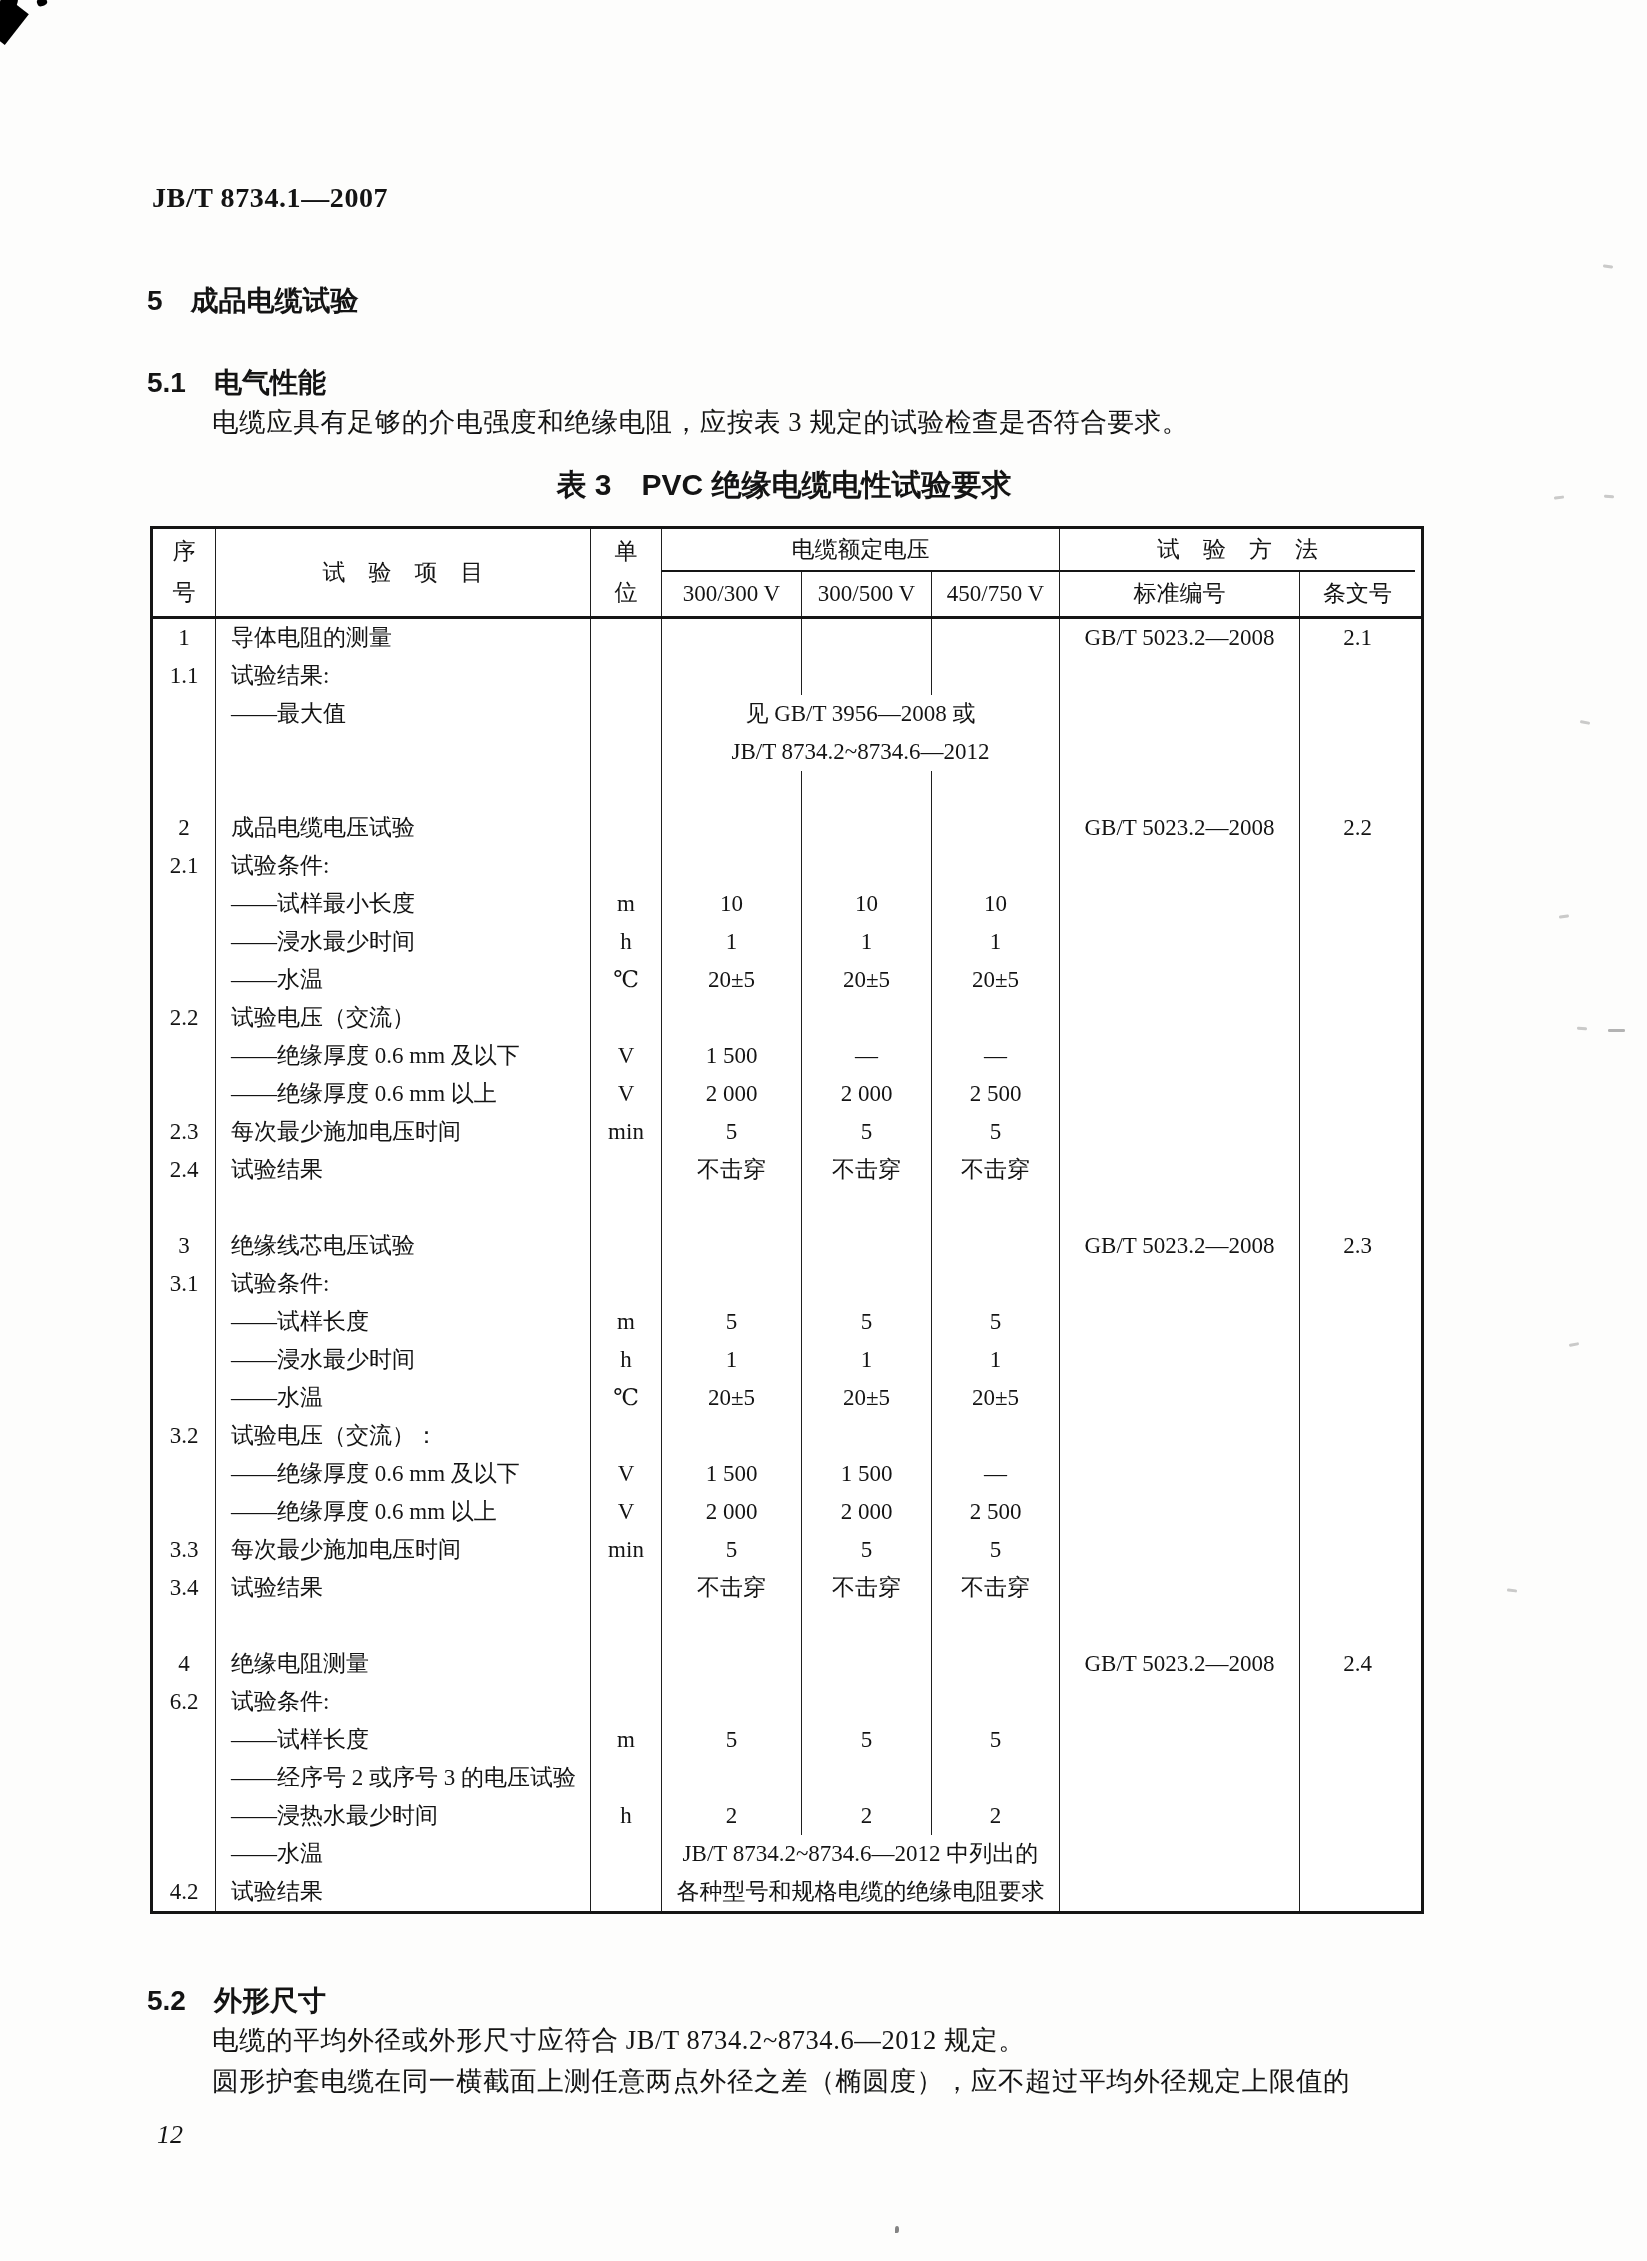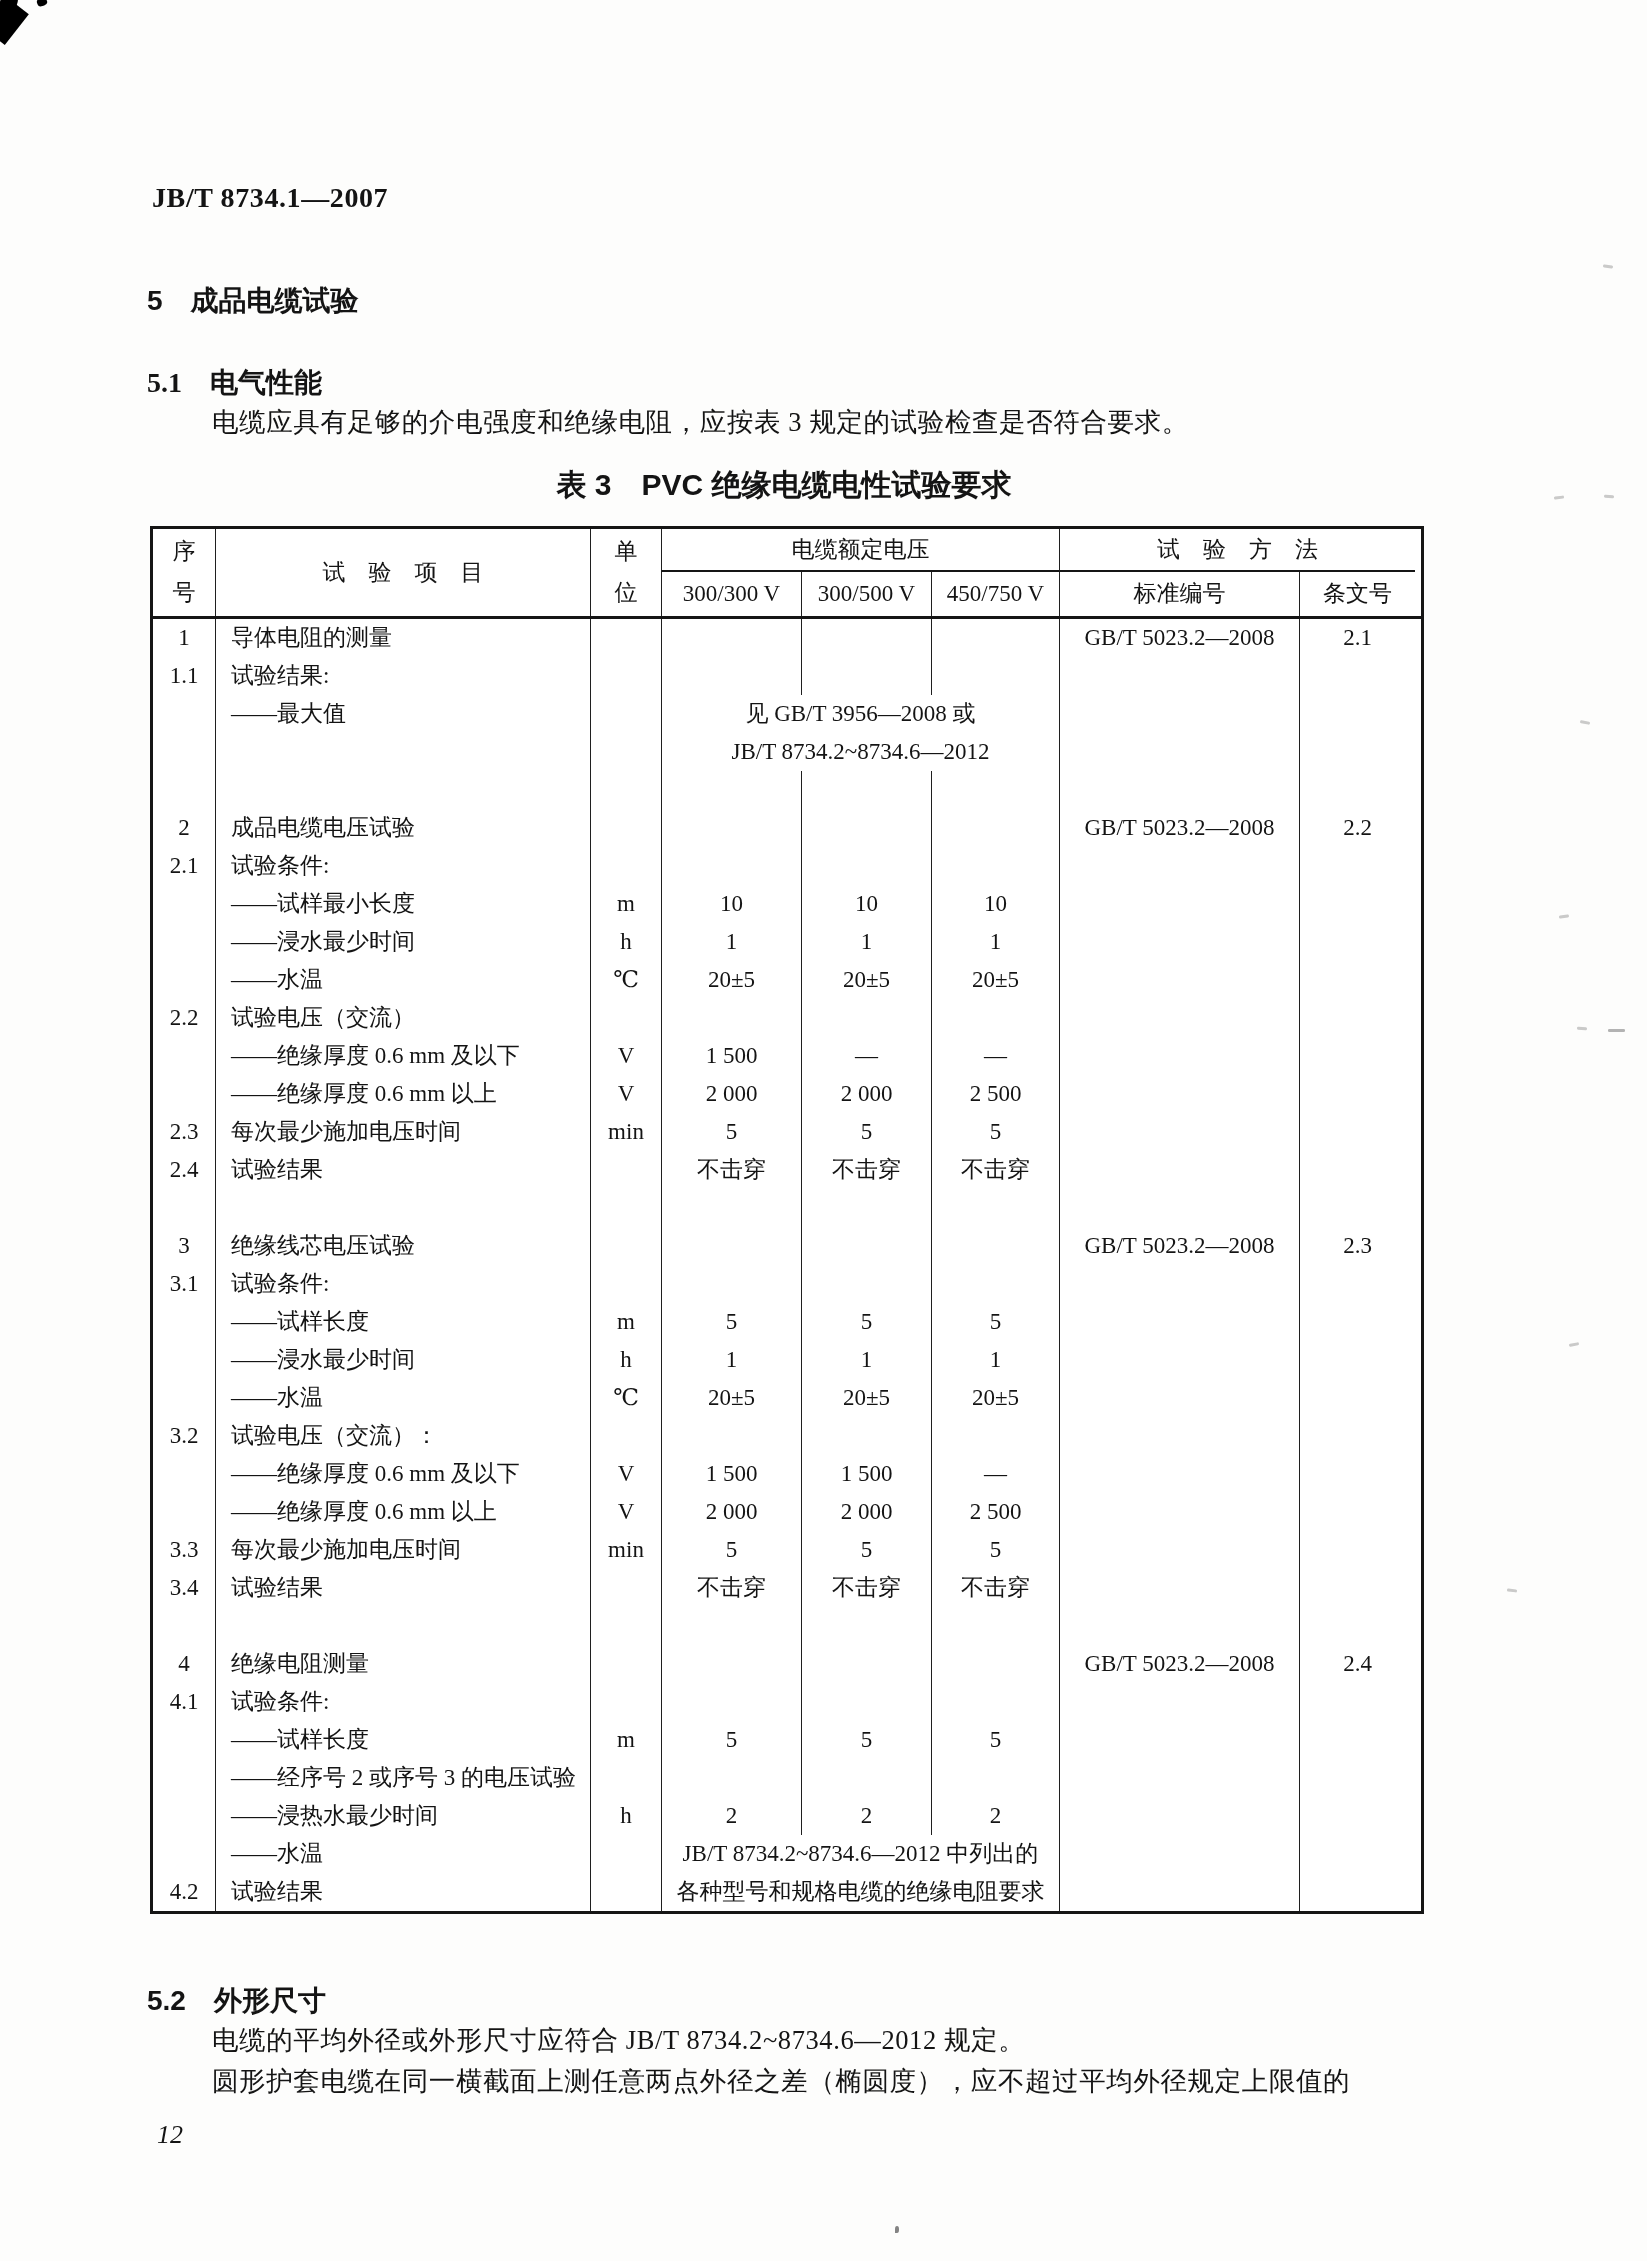--- a/index.html
+++ b/index.html
@@ -20,21 +20,21 @@
     position:absolute;left:152px;top:182px;
     font-size:28px;font-weight:bold;letter-spacing:0.6px;
     white-space:nowrap;
   }
   .h{
     position:absolute;left:147px;
     font-family:"Liberation Sans","DejaVu Sans",sans-serif;
     font-weight:bold;font-size:28px;white-space:nowrap;margin-top:22px;
   }
   .h5{top:260px;}
-  .h51{top:342px;font-family:Liberation Serif, serif;}
+  .h51{top:342px;}
   .h52{top:1960px;}
   .para{
     position:absolute;left:212px;
     font-size:26.5px;letter-spacing:0.6px;white-space:nowrap;
   }
   .p1{top:404px;}
   .p2{top:2022px;}
   .p3{top:2063px;}
   .table-title{
     position:absolute;left:150px;width:1268px;top:465px;
@@ -353,21 +353,21 @@
         <div class="c c-std bl"></div>
         <div class="c c-clause bl"></div>
         <div class="c c-no">4</div>
         <div class="c c-item bl">绝缘电阻测量</div>
         <div class="c c-unit bl"></div>
         <div class="c c-val bl"></div>
         <div class="c c-val bl"></div>
         <div class="c c-val bl"></div>
         <div class="c c-std bl">GB/T 5023.2—2008</div>
         <div class="c c-clause bl">2.4</div>
-        <div class="c c-no">4.1</div>
+        <div class="c c-no">6.2</div>
         <div class="c c-item bl">试验条件:</div>
         <div class="c c-unit bl"></div>
         <div class="c c-val bl"></div>
         <div class="c c-val bl"></div>
         <div class="c c-val bl"></div>
         <div class="c c-std bl"></div>
         <div class="c c-clause bl"></div>
         <div class="c c-no"></div>
         <div class="c c-item bl">——试样长度</div>
         <div class="c c-unit bl">m</div>

